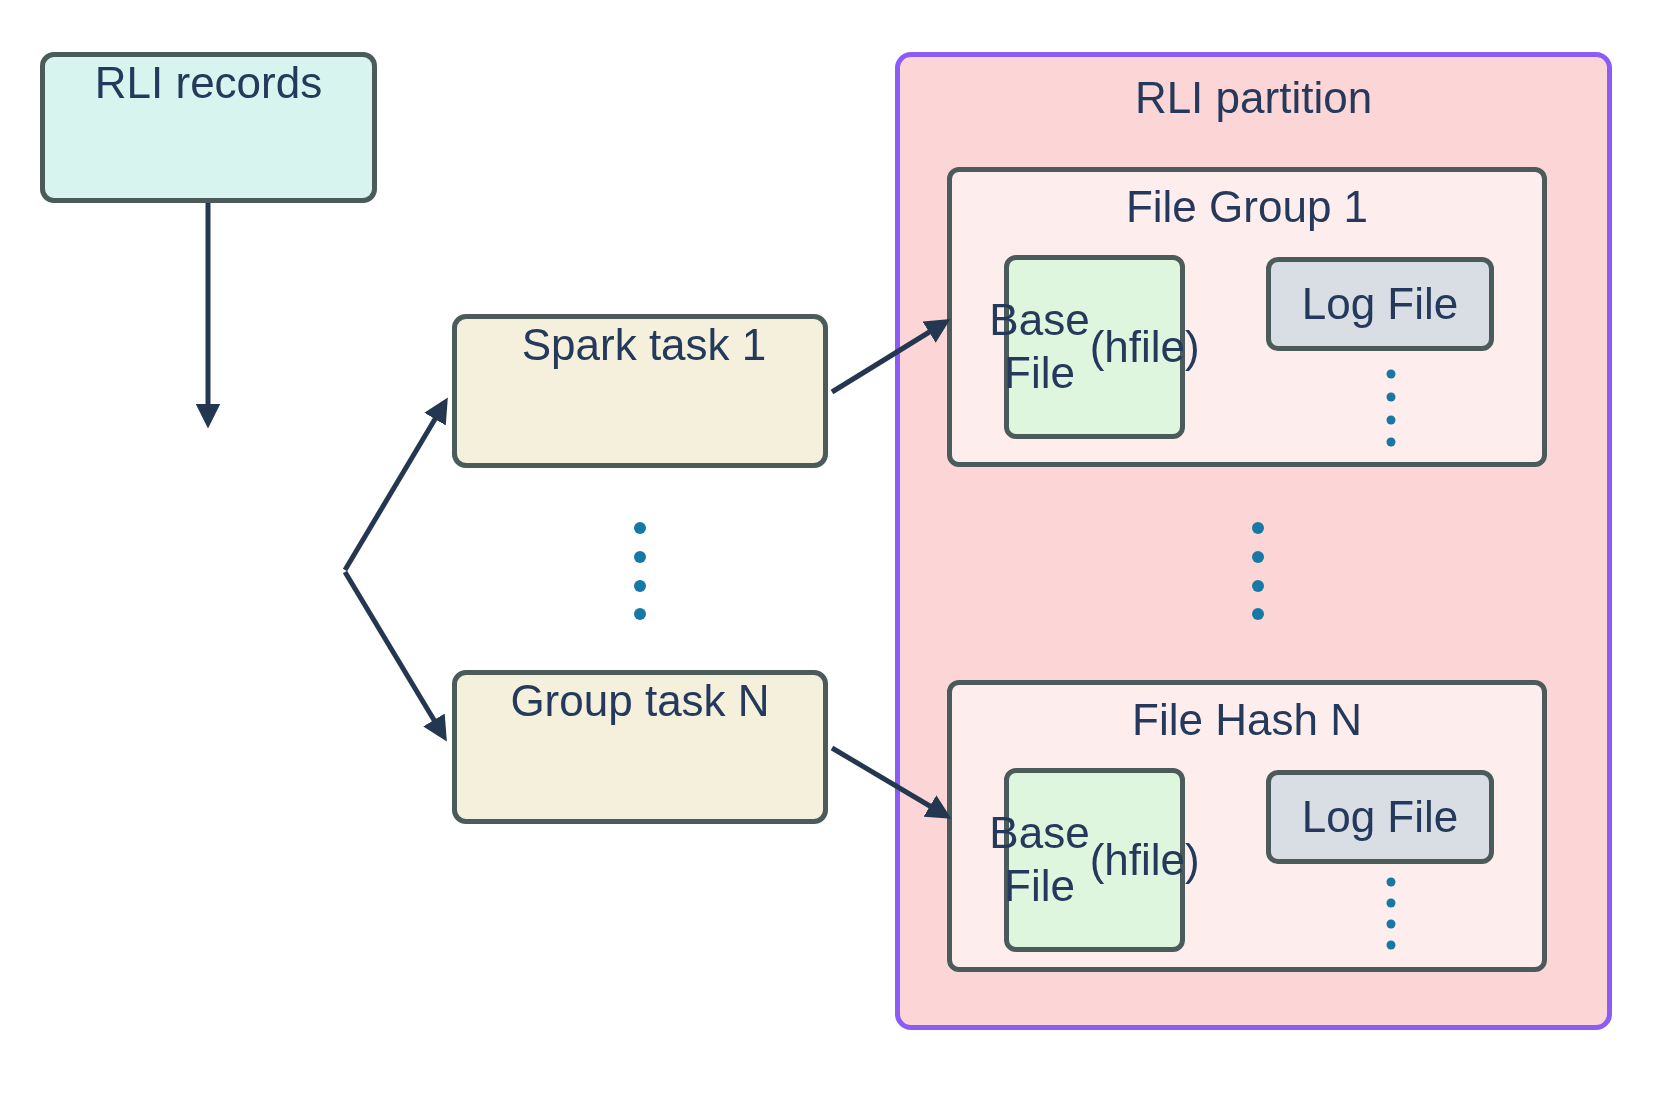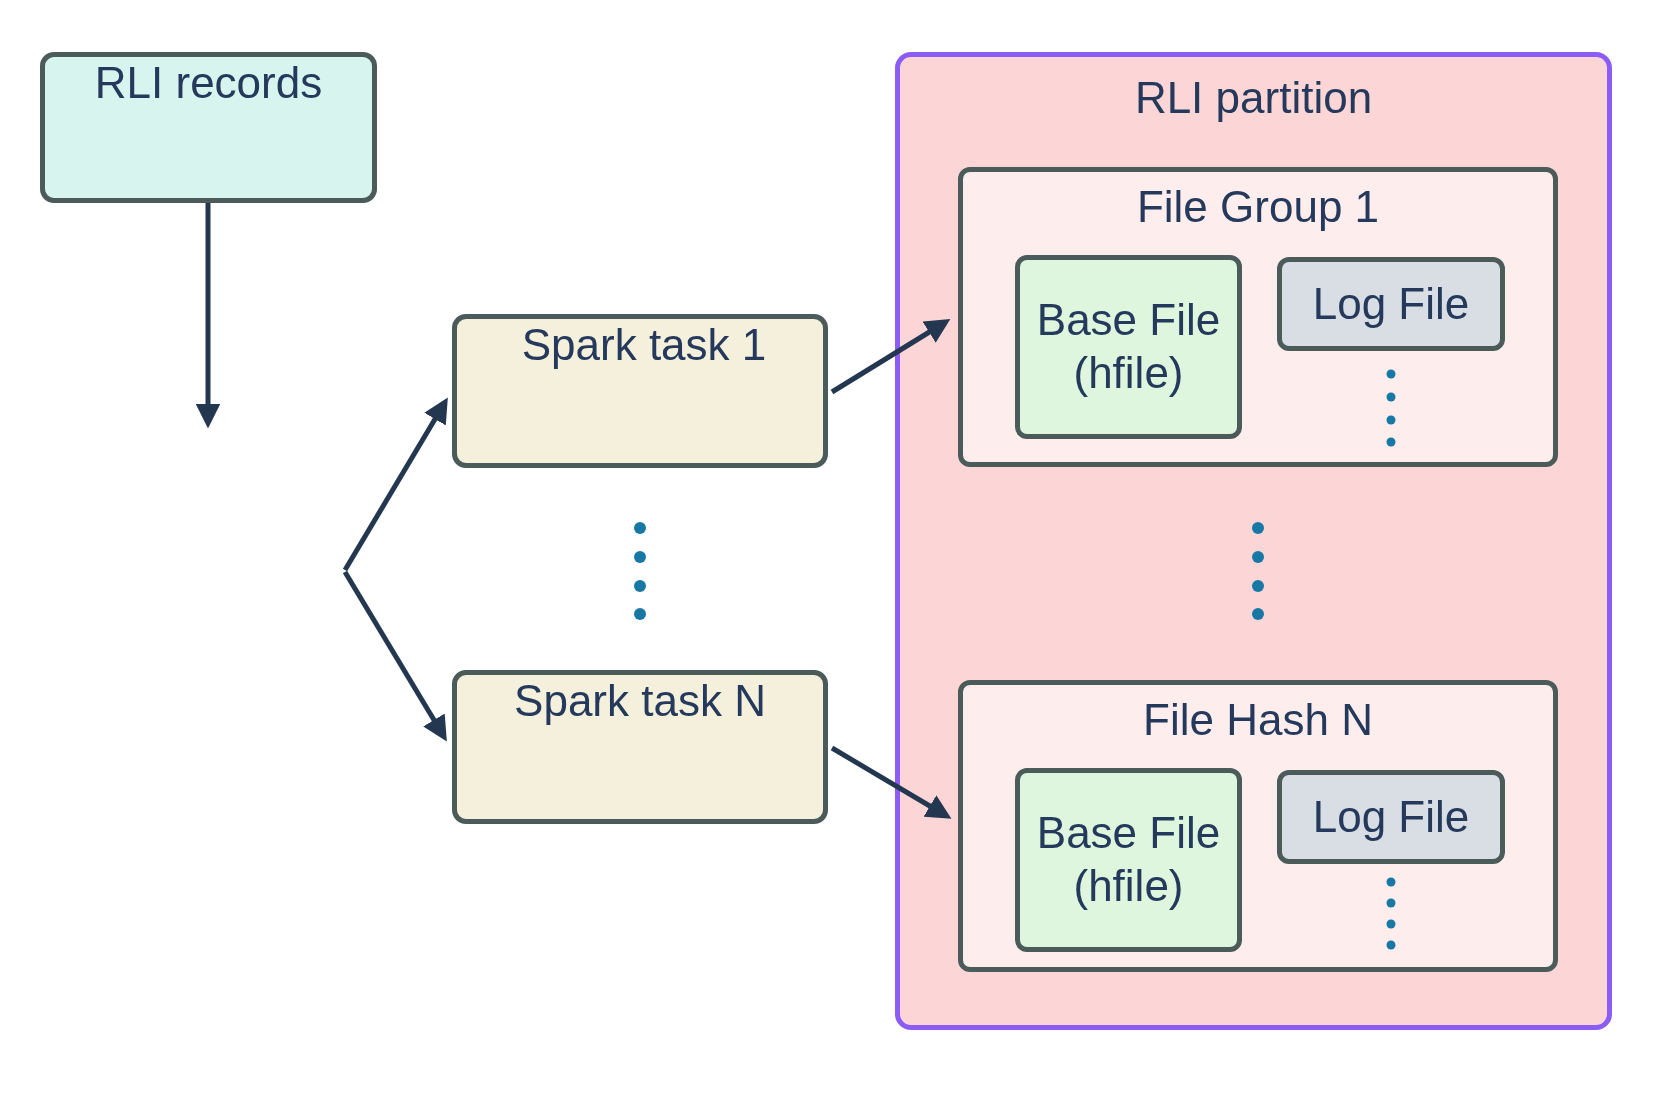--- a/index.html
+++ b/index.html
@@ -40,42 +40,42 @@
   }
   .partition-title {
     position: absolute;
     left: 0; right: 0; top: 16px;
     text-align: center;
     font-size: 44px;
   }
   .filegroup {
     position: absolute;
     box-sizing: border-box;
-    left: 58px;
+    left: 47px;
     width: 600px;
     background: #fdedec;
     border: 5px solid #4b5b59;
     border-radius: 12px;
   }
   .fg1 { top: 110px; height: 300px; }
   .fgn { top: 623px; height: 292px; }
   .fg-title {
     position: absolute;
     left: 0; right: 0; top: 10px;
     text-align: center;
     font-size: 44px;
   }
   .basefile {
     position: absolute;
     box-sizing: border-box;
-    left: 52px; top: 83px; width: 227px; height: 184px;
+    left: 52px; top: 83px; width: 181px; height: 184px;
     background: #def6dd;
     border: 5px solid #4b5b59;
     border-radius: 12px;
-    display: flex; flex-direction: column;
+    display: flex; flex-direction: row;
     align-items: center; justify-content: center;
     text-align: center;
     font-size: 44px; line-height: 1.2;
   }
   .logfile {
     position: absolute;
     box-sizing: border-box;
     left: 314px; top: 85px; width: 228px; height: 94px;
     background: #d9dee4;
     border: 5px solid #4b5b59;
@@ -100,21 +100,21 @@
   <div class="node records">
     <span>RLI records</span>
   </div>
 
 
   <div class="node spark1">
     <span>Spark task 1</span>
   </div>
 
   <div class="node sparkn">
-    <span>Spark task N</span>
+    <span>Group task N</span>
   </div>
 
   <div class="partition">
     <div class="partition-title">RLI partition</div>
 
     <div class="filegroup fg1">
       <div class="fg-title">File Group 1</div>
       <div class="basefile">
         <span class="blk">Base File</span>
         <span class="blk">(hfile)</span>

